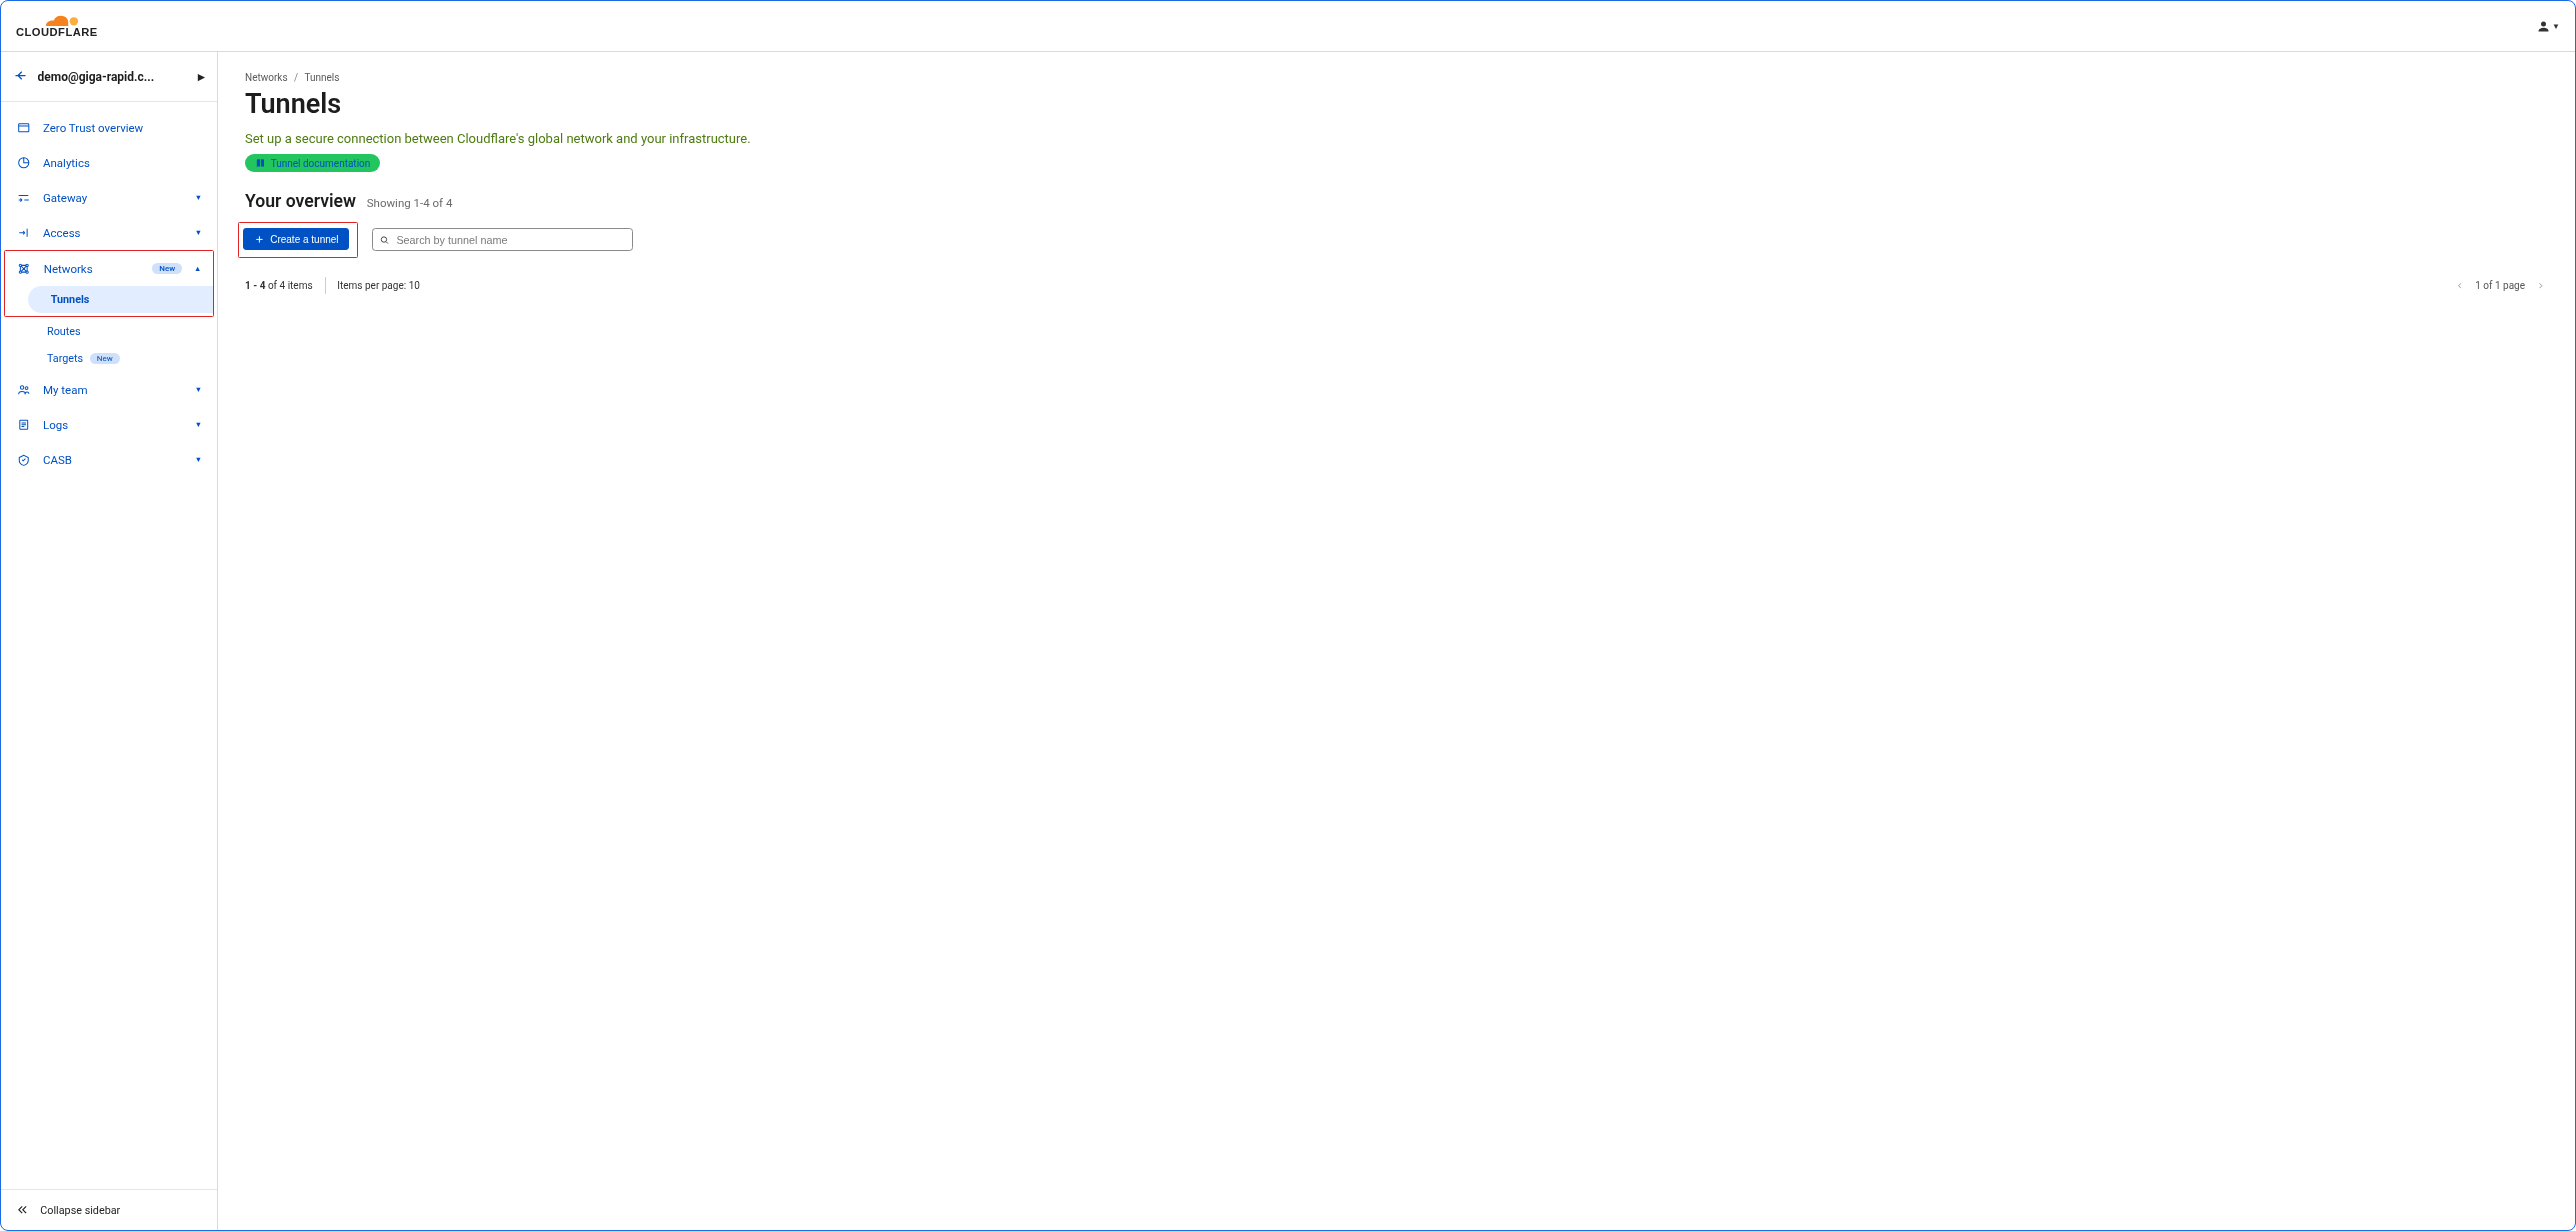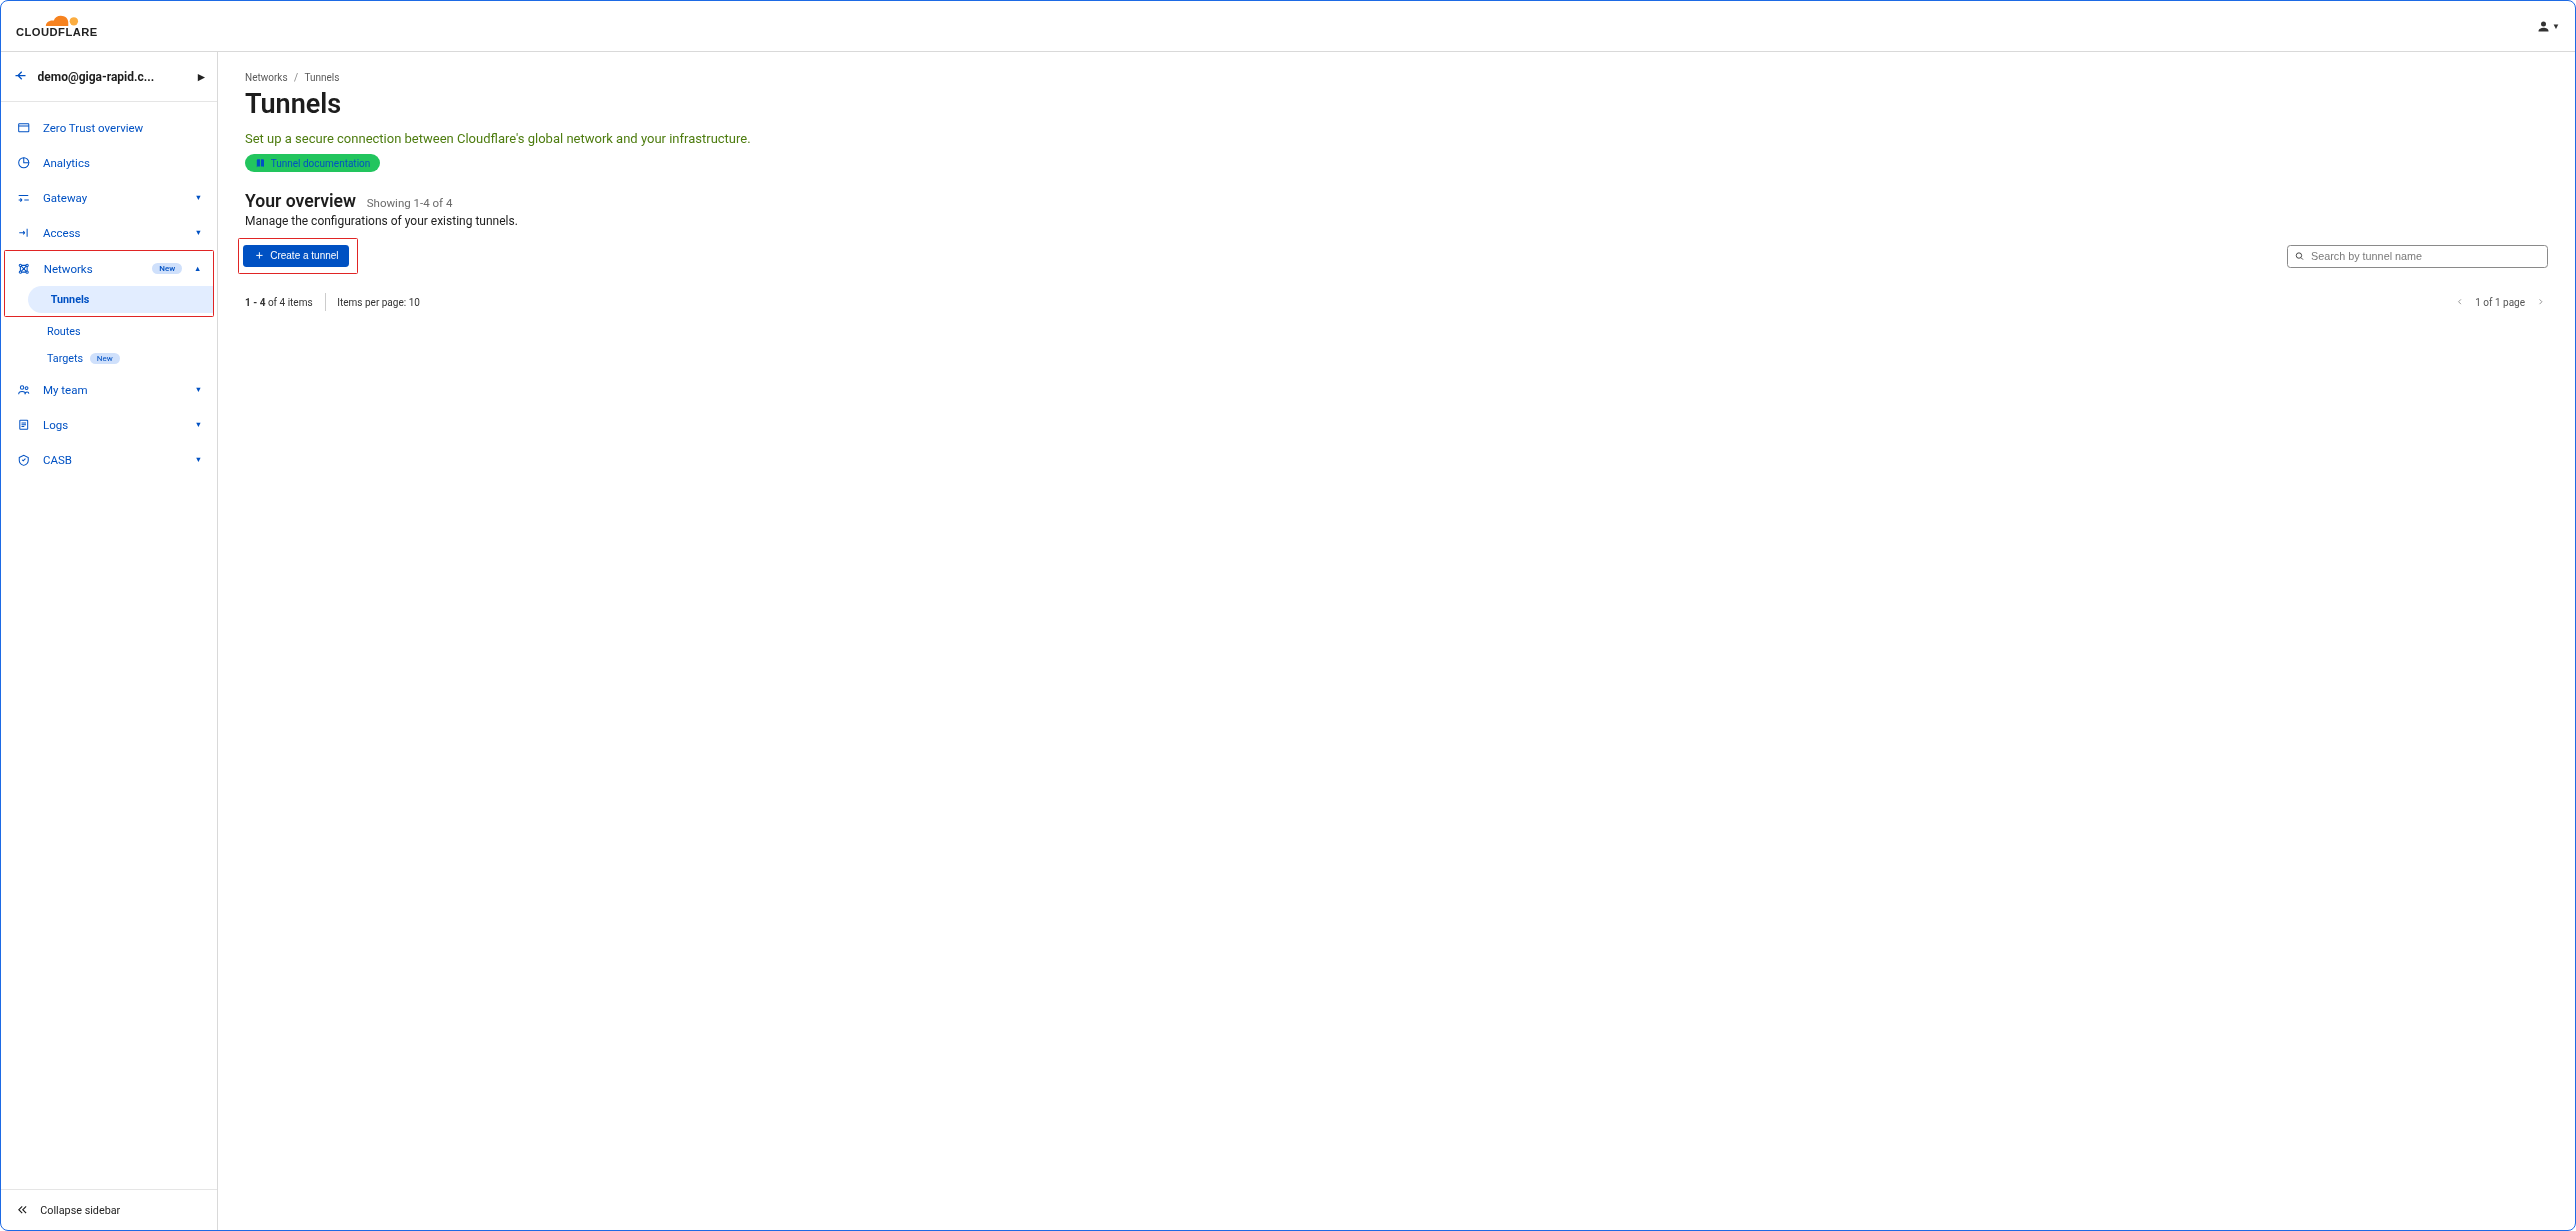--- a/index.html
+++ b/index.html
@@ -47,21 +47,21 @@
   h1.page-title { font-size: 27px; font-weight: 600; margin: 5.4px 0 10.8px; }
   .lead { font-size: 13px; color: #4d7c0f; margin-bottom: 8px; }
   .doc-chip { display: inline-flex; align-items: center; gap: 5.4px; background: #22c55e; color: #0051c3; padding: 3.4px 9.5px; border-radius: 10.8px; font-size: 10px; cursor: pointer; }
   .doc-chip svg { width: 10.8px; height: 10.8px; fill: #0051c3; }
 
   .section { margin-top: 19px; }
   .section h2 { display: inline-block; font-size: 17.6px; font-weight: 600; margin-right: 8px; }
   .section .showing { color: #6b6b6b; font-size: 11.5px; }
   .section .desc { font-size: 12px; color: #222; margin-top: 2.7px; }
 
-  .actions-row { display: flex; align-items: center; justify-content: space-between; margin-top: 10.8px; gap: 1px; }
+  .actions-row { display: flex; align-items: center; justify-content: flex-start; margin-top: 10.8px; gap: 14px; }
   .create-wrap { border: 1.4px solid #e02424; padding: 5.4px 8px 6.8px 4px; border-radius: 1.4px; display: inline-block; margin-left: -6.8px; }
   .btn-primary { display: inline-flex; align-items: center; gap: 5.4px; background: #0051c3; color: #fff; border: none; padding: 5.4px 10.8px; font-size: 10px; border-radius: 3.4px; cursor: pointer; font-weight: 500; }
   .btn-primary svg { width: 10.8px; height: 10.8px; stroke: #fff; fill: none; stroke-width: 2.2; }
 
   .search-wrap { position: relative; }
   .search-wrap svg { position: absolute; left: 6.8px; top: 50%; transform: translateY(-50%); width: 10.8px; height: 10.8px; stroke: #333; fill: none; stroke-width: 2; }
   .search-input { width: 261px; height: 23px; border: 0.7px solid #8a8a8a; border-radius: 3.4px; padding: 0 6.8px 0 23px; font-size: 10.8px; color: #333; }
   .search-input::placeholder { color: #7a7a7a; }
 
   .pager { display: flex; align-items: center; justify-content: space-between; margin-top: 19px; font-size: 10px; color: #333; }
@@ -228,21 +228,20 @@
     <span class="doc-chip">
       <svg viewBox="0 0 24 24">
           <path d="M4 5a2 2 0 0 1 2-2h5v16H6a2 2 0 0 0-2 2V5zm16 0a2 2 0 0 0-2-2h-5v16h5a2 2 0 0 1 2 2V5z"></path>
         </svg>
       <span>Tunnel documentation</span>
     </span>
 
     <div class="section">
       <h2>Your overview</h2>
       <span class="showing">Showing 1-4 of 4</span>
-      <p class="desc">Manage the configurations of your existing tunnels.</p>
 
       <div class="actions-row">
         <span class="create-wrap">
           <button class="btn-primary">
             <svg viewBox="0 0 24 24">
                 <path d="M12 5v14M5 12h14"></path>
               </svg>
             <span>Create a tunnel</span>
           </button>
         </span>

